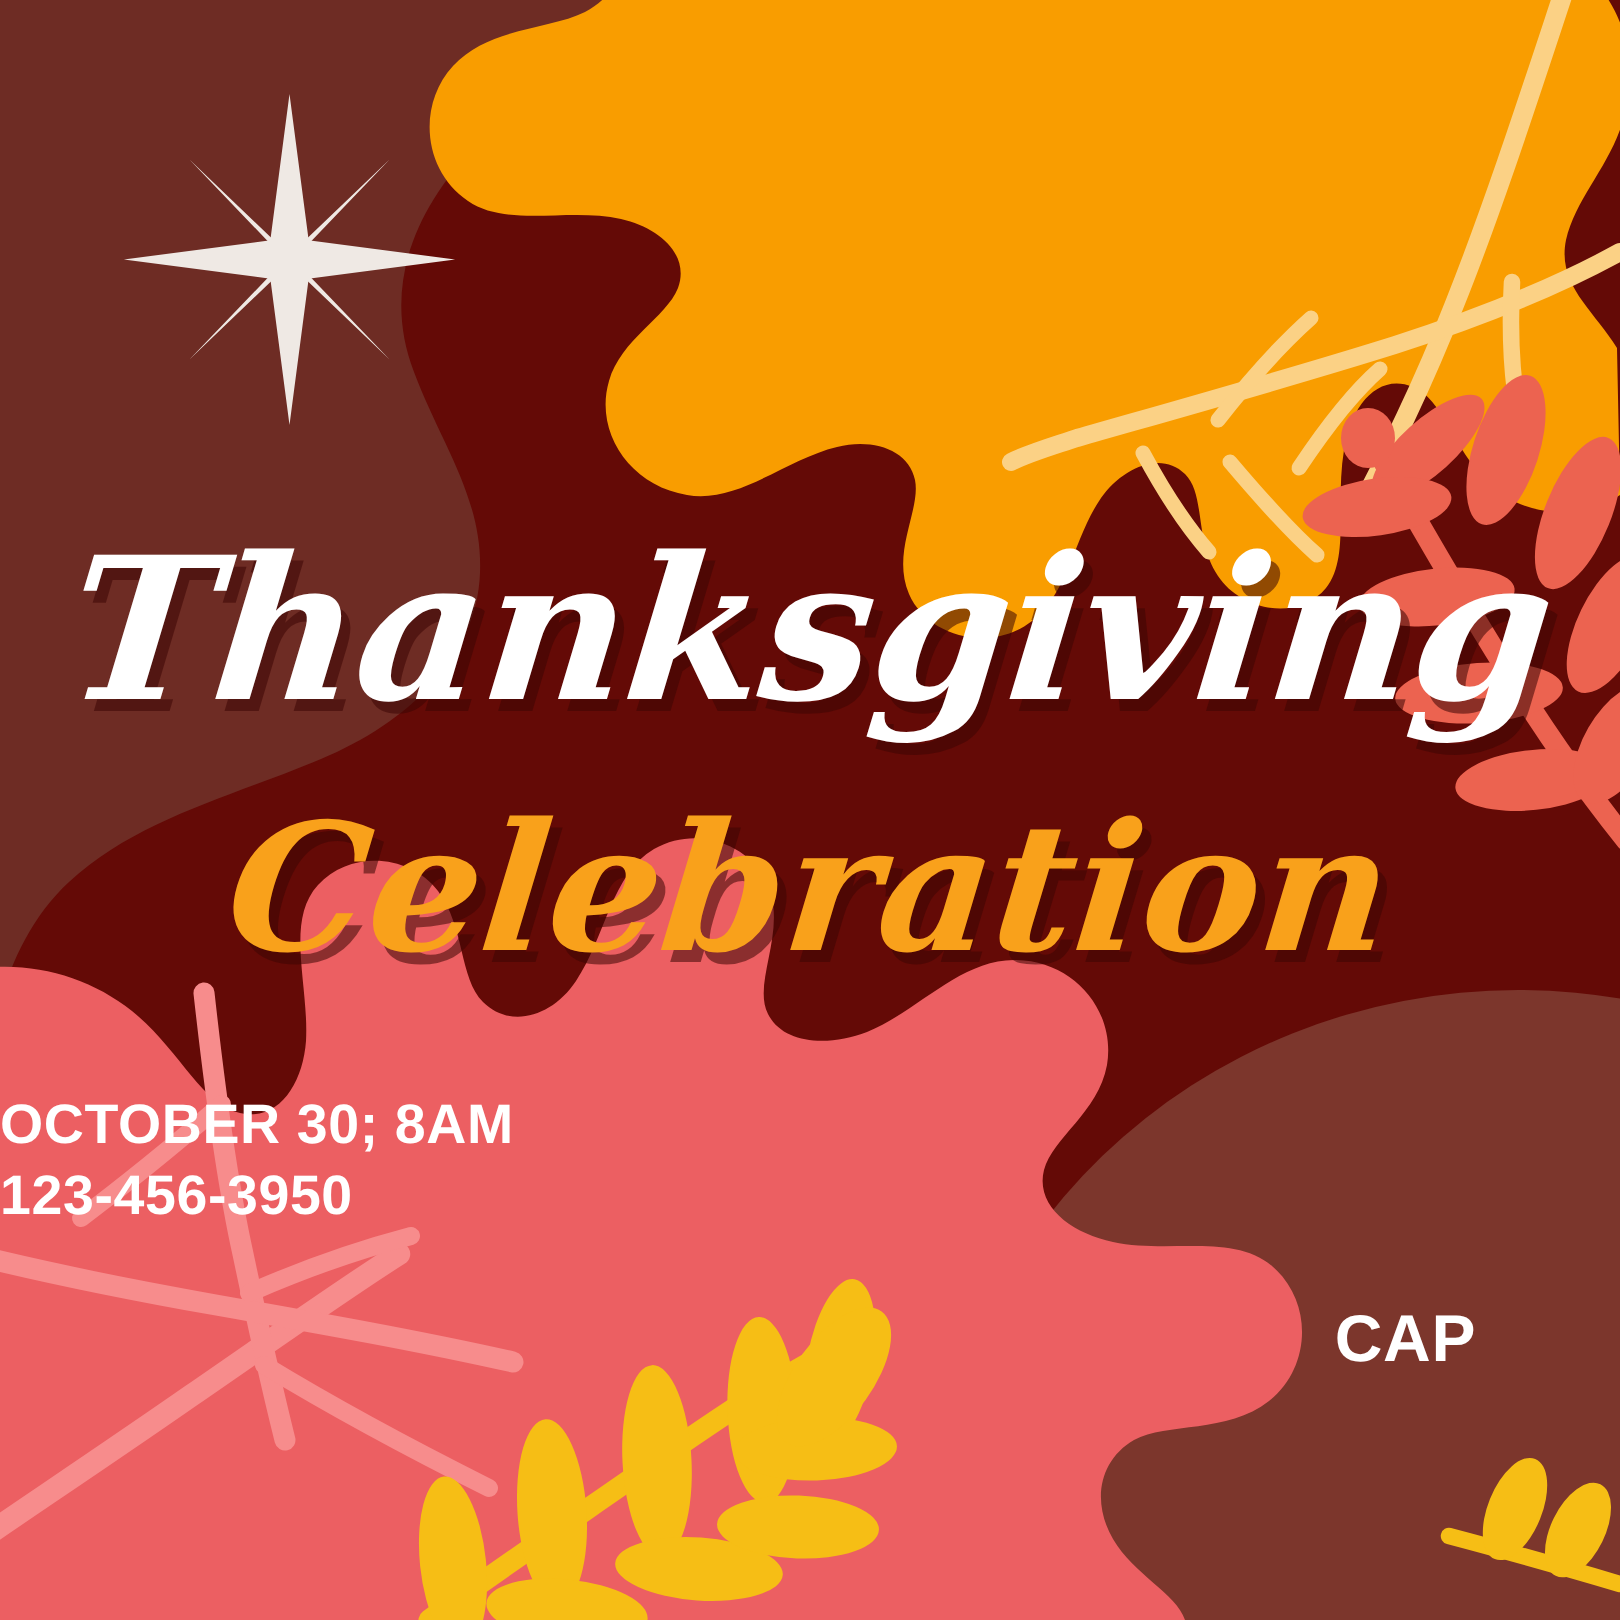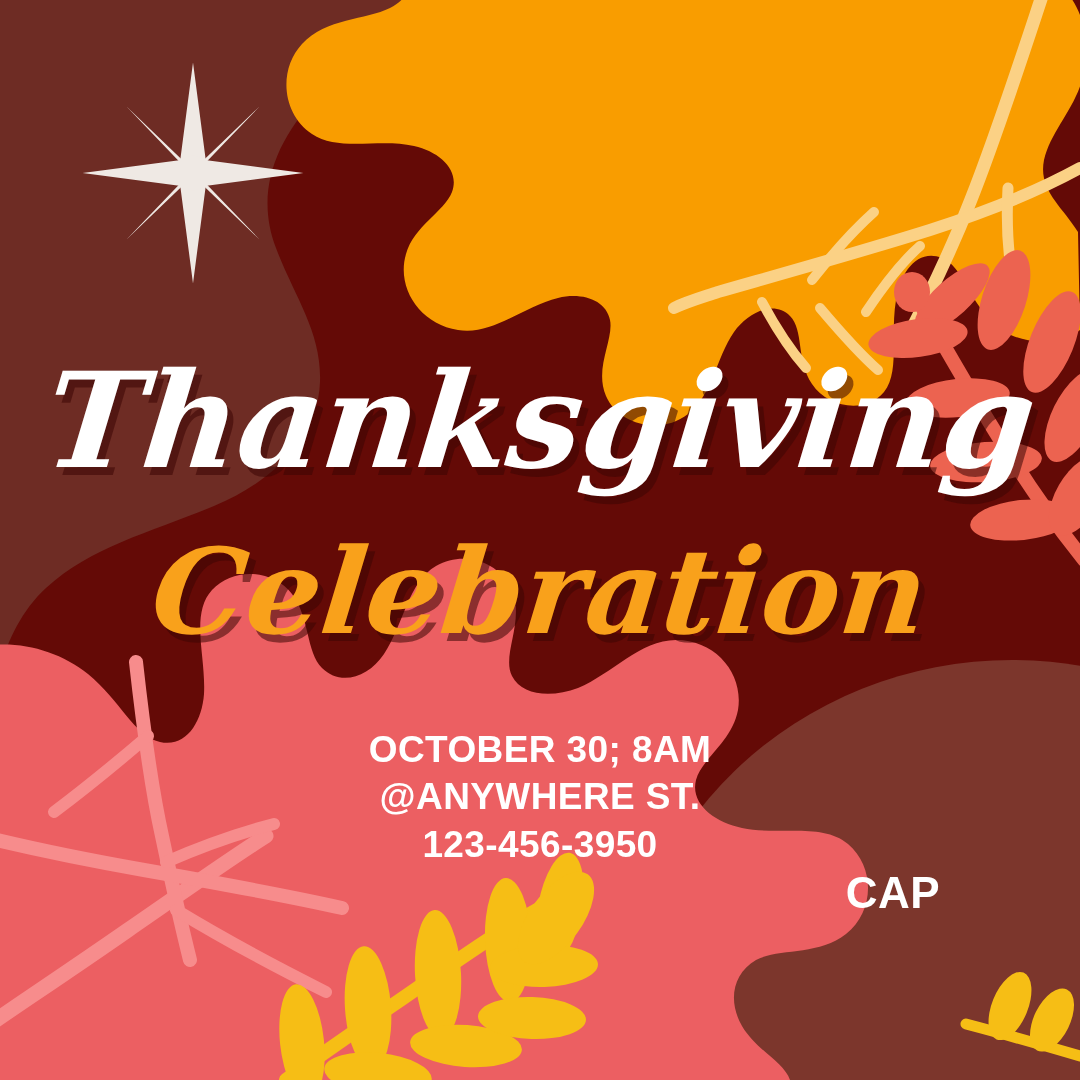--- a/index.html
+++ b/index.html
@@ -88,34 +88,33 @@
     color: #F9A11B;
     text-shadow: 7px 8px 0 rgba(60, 5, 3, 0.55);
     transform: skewX(-6deg);
   }
 
   .details {
     position: absolute;
     left: 0;
     top: 726px;
     width: 1080px;
-    text-align: center;
     font-family: "Liberation Sans", sans-serif;
     font-weight: bold;
     font-size: 37px;
     line-height: 1.28;
     letter-spacing: 0.4px;
     color: #FFFFFF;
   }
   .details div { white-space: nowrap; }
 
   
   .capcut {
     position: absolute;
-    left: 818px;
+    left: 862px;
     top: 866px;
     width: 150px;
     text-align: center;
     font-family: "Liberation Sans", sans-serif;
     font-weight: bold;
     font-size: 44px;
     line-height: 1.22;
     letter-spacing: 0.5px;
     color: #FFFFFF;
   }
@@ -265,21 +264,20 @@
   </svg>
 
   <div class="text-stack">
 
     <div class="title-main">Thanksgiving</div>
 
     <div class="title-sub">Celebration</div>
 
     <div class="details">
       <div>OCTOBER 30; 8AM</div>
-      <div>@ANYWHERE ST.</div>
       <div>123-456-3950</div>
     </div>
 
     <div class="capcut">
       <div>CAP</div>
     </div>
 
   </div>
 
 </div>

